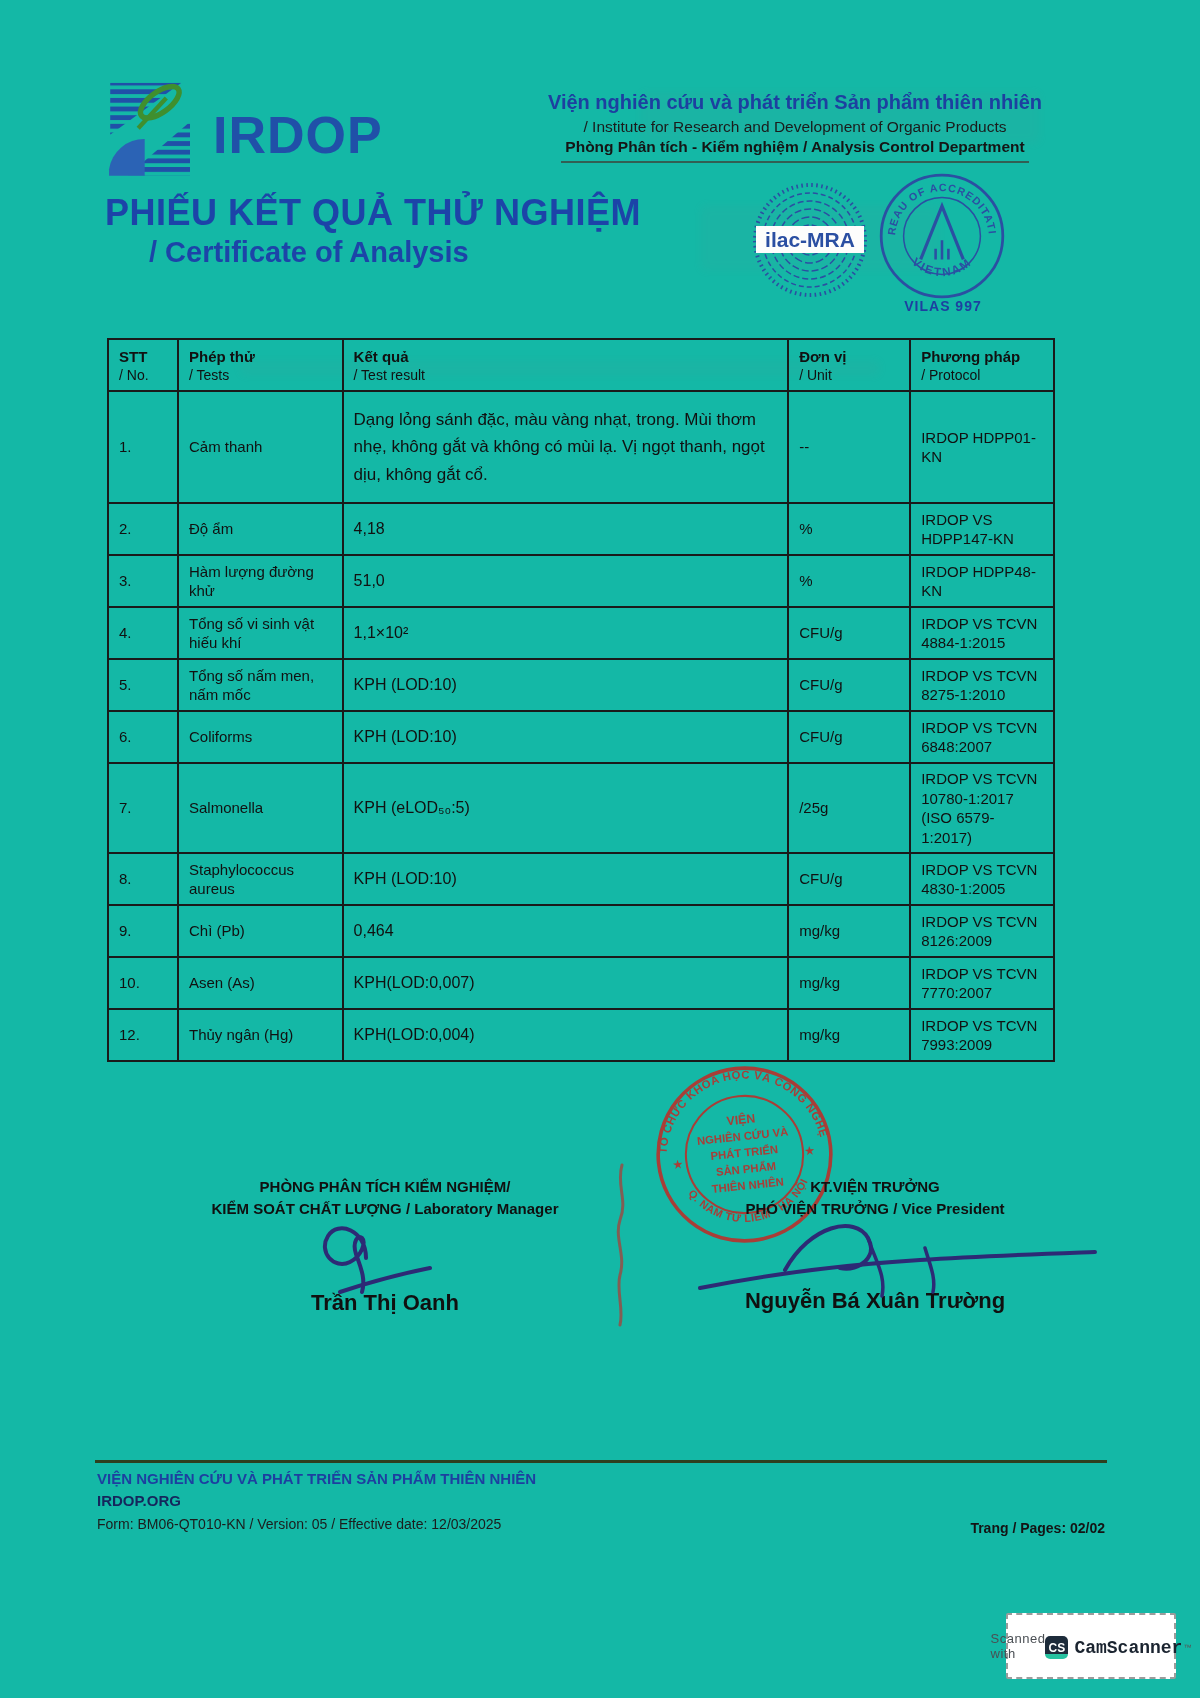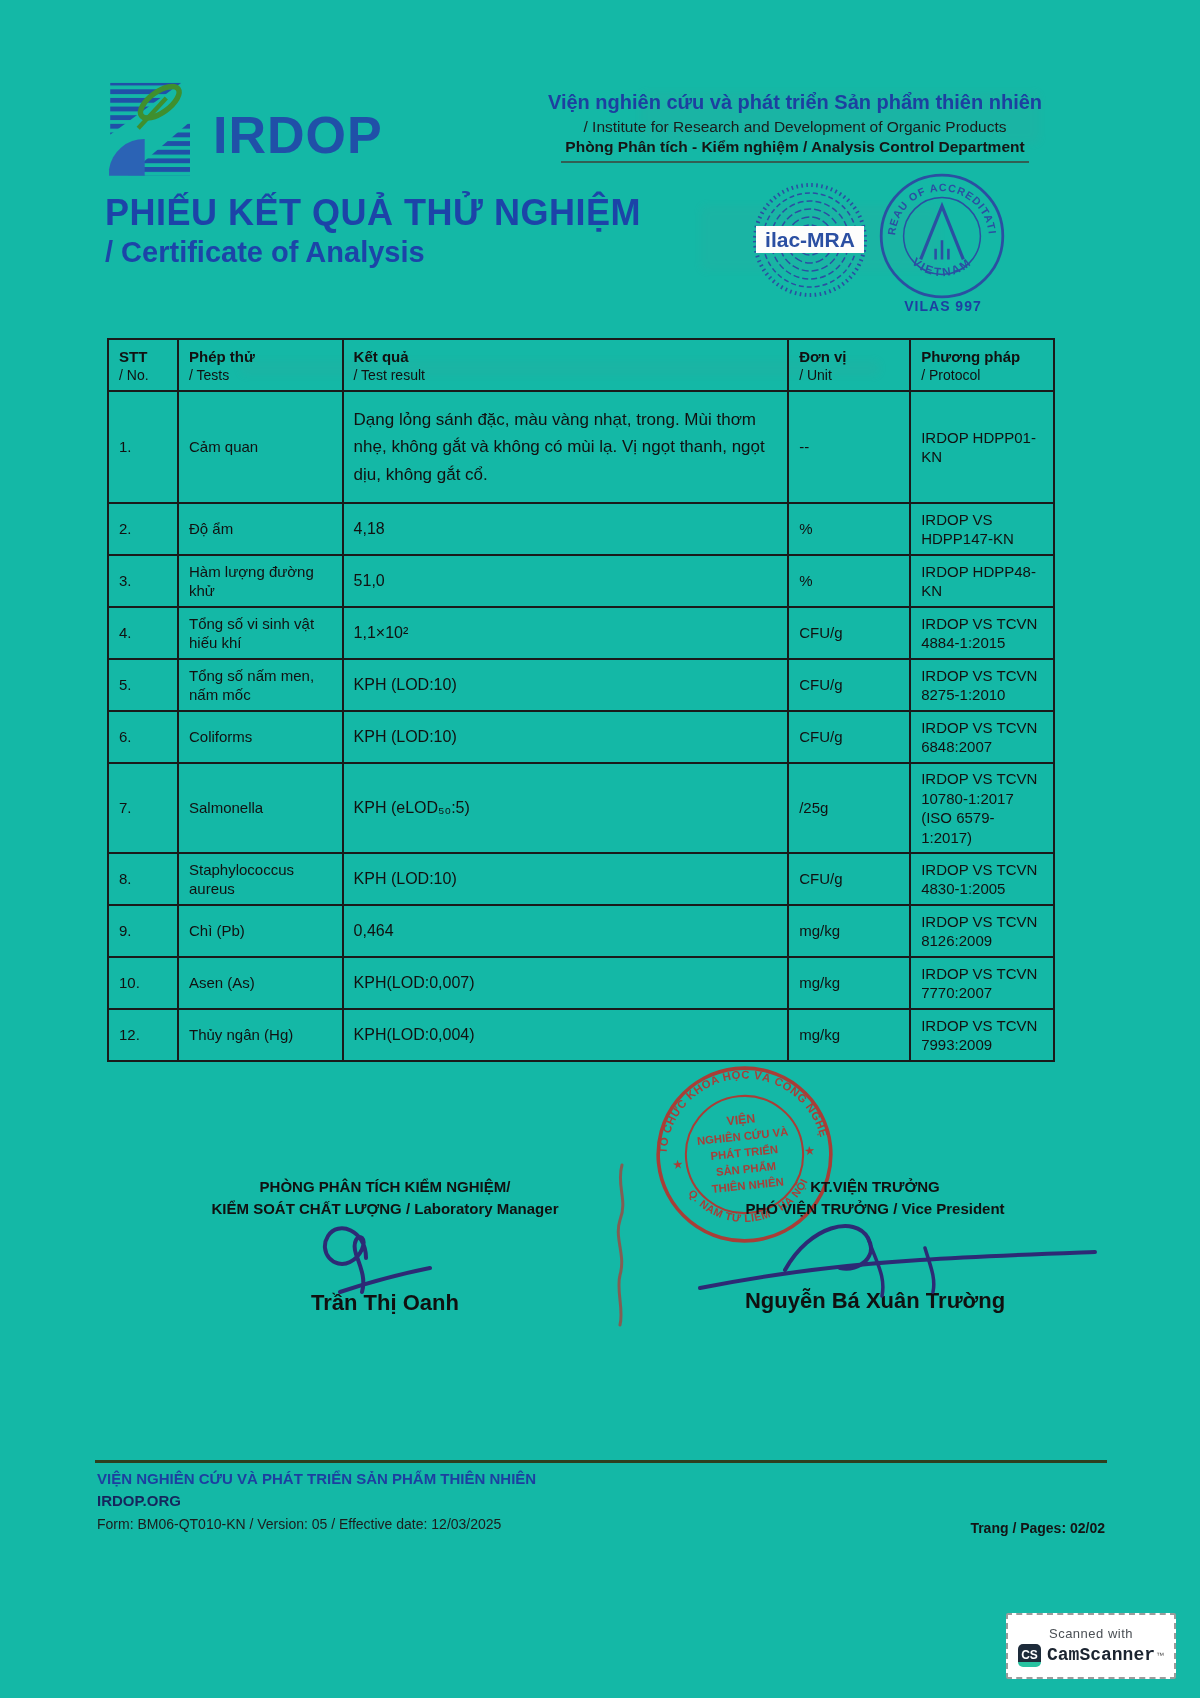--- a/index.html
+++ b/index.html
@@ -16,21 +16,21 @@
   .logo-icon{width:108px;height:108px;}
   .wordmark{font-size:52px;font-weight:bold;color:#2050a8;letter-spacing:1px;margin-left:10px;margin-top:18px;}
   .org-block{margin-left:auto;width:630px;text-align:center;padding-top:18px;}
   .org-vi{font-size:20px;font-weight:bold;color:#1d3fa0;line-height:1.25;}
   .org-en{font-size:15.5px;color:#1b1b1b;margin-top:3px;}
   .org-dept{font-size:15.5px;font-weight:bold;color:#151515;margin-top:2px;
     border-bottom:2px solid rgba(60,65,55,.75);display:inline-block;padding:0 4px 5px 4px;}
   
   .titleblock{position:absolute;left:105px;top:192px;width:660px;}
   .title-vi{font-size:36px;font-weight:bold;color:#1c44a8;letter-spacing:.5px;}
-  .title-en{font-size:29px;font-weight:bold;color:#1c44a8;margin-top:2px;}
+  .title-en{font-size:29px;font-weight:bold;color:#1c44a8;margin-top:2px;margin-left:44px;}
   .refline{position:absolute;left:105px;top:287px;font-size:15px;font-weight:bold;color:#141414;}
   .refline .gap{display:inline-block;width:34px;}
   
   .seal{position:absolute;}
   .seal svg{display:block;}
   .vilas{position:absolute;left:868px;top:298px;width:150px;text-align:center;
     font-size:14px;font-weight:bold;color:#1d3fa0;letter-spacing:1px;}
   
   .results{position:absolute;left:107px;top:338px;width:948px;border-collapse:collapse;}
   .results th,.results td{border:2px solid #1a1a1a;padding:5px 10px;vertical-align:middle;text-align:left;}
@@ -56,21 +56,21 @@
     transform:rotate(-6deg);opacity:.92;}
   .stamp-squiggle{position:absolute;left:608px;top:1160px;z-index:2;opacity:.85;}
   
   .footer-rule{position:absolute;left:95px;top:1460px;width:1012px;border-top:3px solid #2e401f;}
   .footer-org{position:absolute;left:97px;top:1470px;font-size:15px;font-weight:bold;color:#1d3fa0;}
   .footer-site{position:absolute;left:97px;top:1492px;font-size:15px;font-weight:bold;color:#15265c;}
   .footer-form{position:absolute;left:97px;top:1516px;font-size:14px;color:#1c1c1c;}
   .footer-pages{position:absolute;right:95px;top:1520px;font-size:14px;font-weight:bold;color:#141414;}
   
   .cs-badge{position:absolute;left:1006px;top:1613px;width:166px;height:62px;background:#fff;
-    border:2px dashed #9c9c9c;border-radius:2px;display:flex;flex-direction:column;
+    border:2px dashed #9c9c9c;border-radius:2px;display:flex;flex-direction:row;
     align-items:center;justify-content:center;z-index:5;}
   .cs-line1{font-size:13px;color:#4a4f54;letter-spacing:.5px;}
   .cs-line2{display:flex;align-items:center;margin-top:3px;}
   .cs-logo{width:23px;height:23px;border-radius:5px;color:#fff;font-size:12px;font-weight:bold;
     display:flex;align-items:center;justify-content:center;
     background:linear-gradient(180deg,#1d2b3a 0 78%,#27c2a0 78% 100%);}
   .cs-name{font-size:18px;font-weight:bold;color:#1b2430;margin-left:6px;font-family:Liberation Mono, monospace;}
   .cs-tm{font-size:8px;color:#555;vertical-align:top;margin-left:1px;}
   svg text{font-family:"Liberation Sans", sans-serif;}
 </style>
@@ -176,21 +176,21 @@
             <div class="l1">Đơn vị</div>
             <div class="l2">/ Unit</div>
           </th>
       <th>
             <div class="l1">Phương pháp</div>
             <div class="l2">/ Protocol</div>
           </th>
     </tr>
     <tr class="rtall">
       <td>1.</td>
-      <td>Cảm quan</td>
+      <td>Cảm thanh</td>
       <td class="res res-long">Dạng lỏng sánh đặc, màu vàng nhạt, trong. Mùi thơm nhẹ, không gắt và không có mùi lạ. Vị ngọt thanh, ngọt dịu, không gắt cổ.</td>
       <td>--</td>
       <td>IRDOP HDPP01-KN</td>
     </tr>
     <tr class="rh">
       <td>2.</td>
       <td>Độ ẩm</td>
       <td class="res">4,18</td>
       <td>%</td>
       <td>IRDOP VS HDPP147-KN</td>

